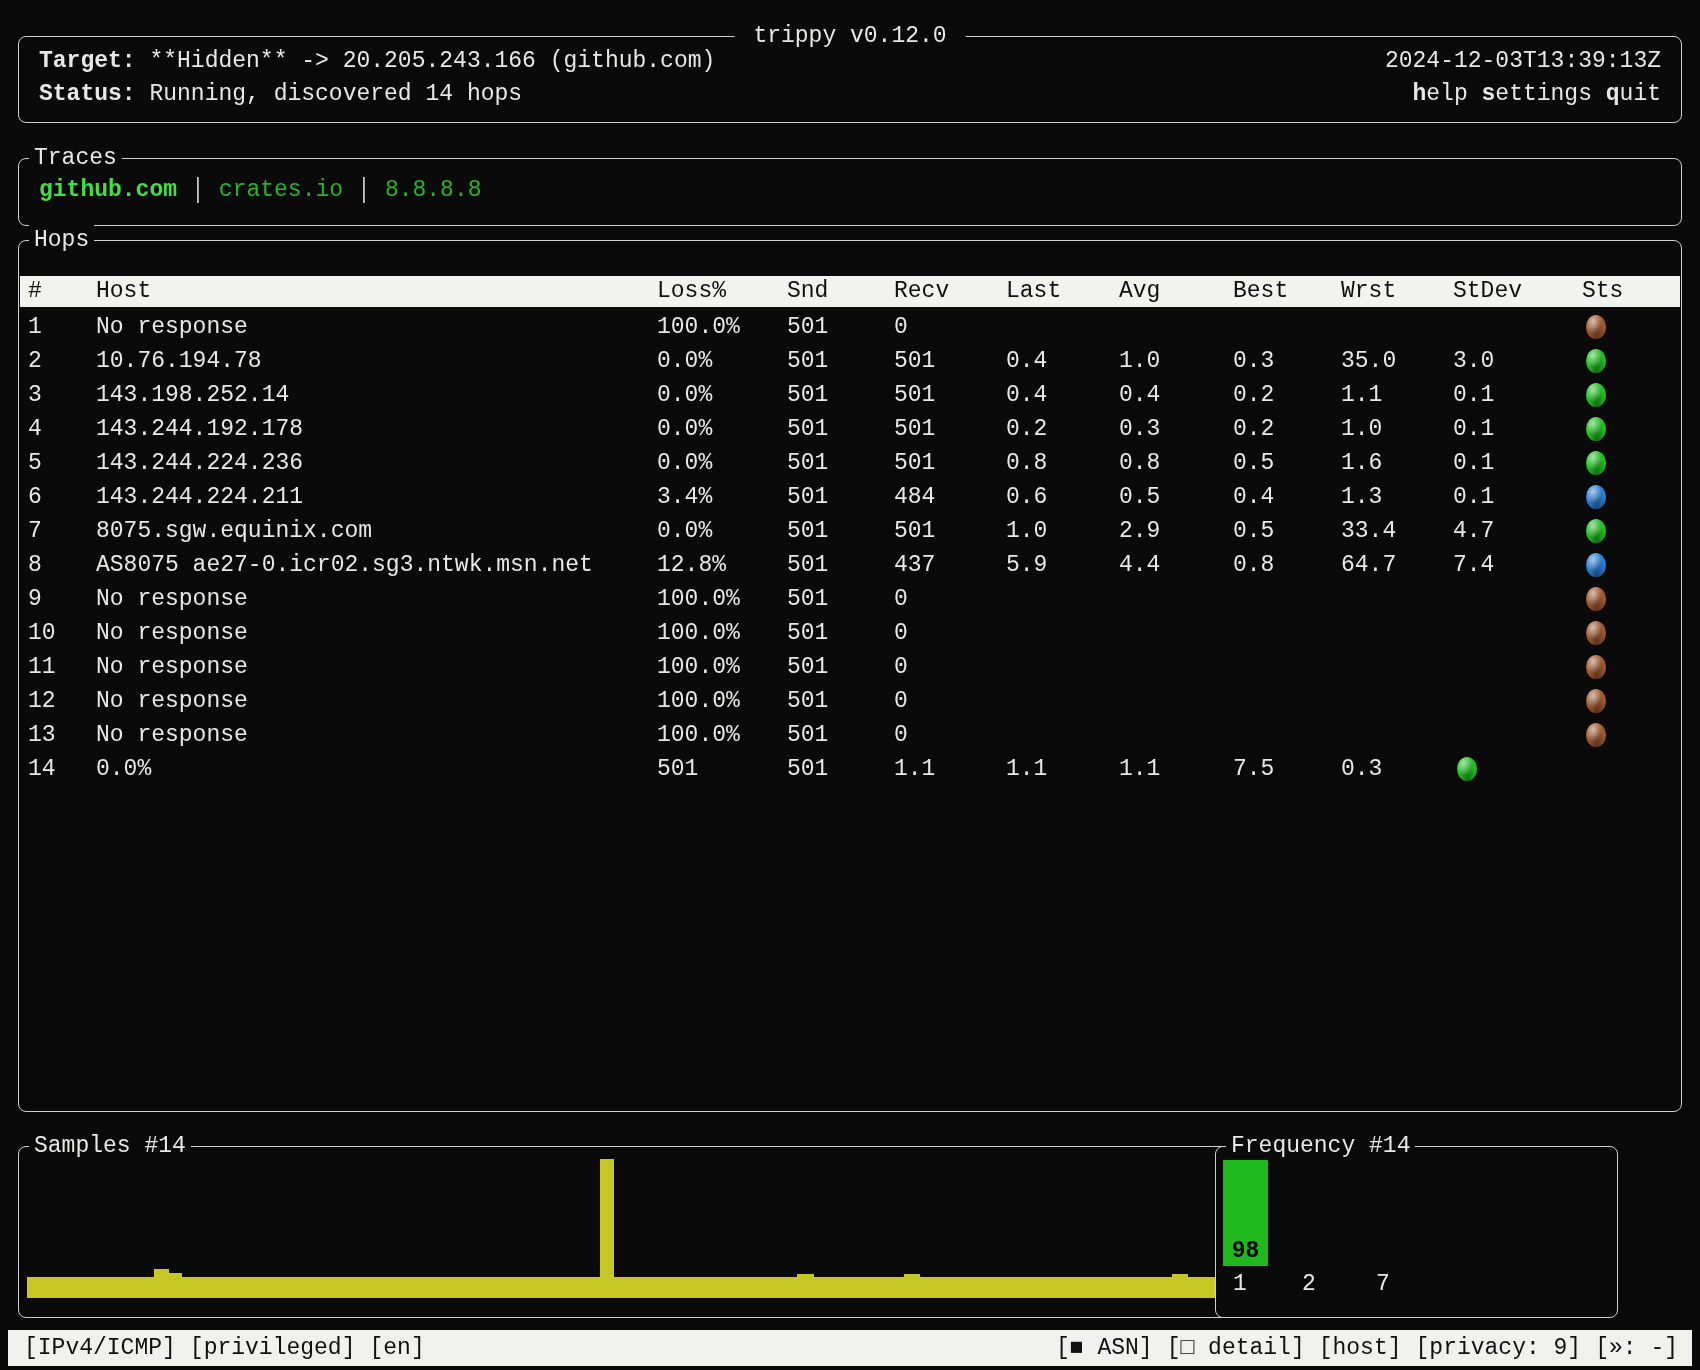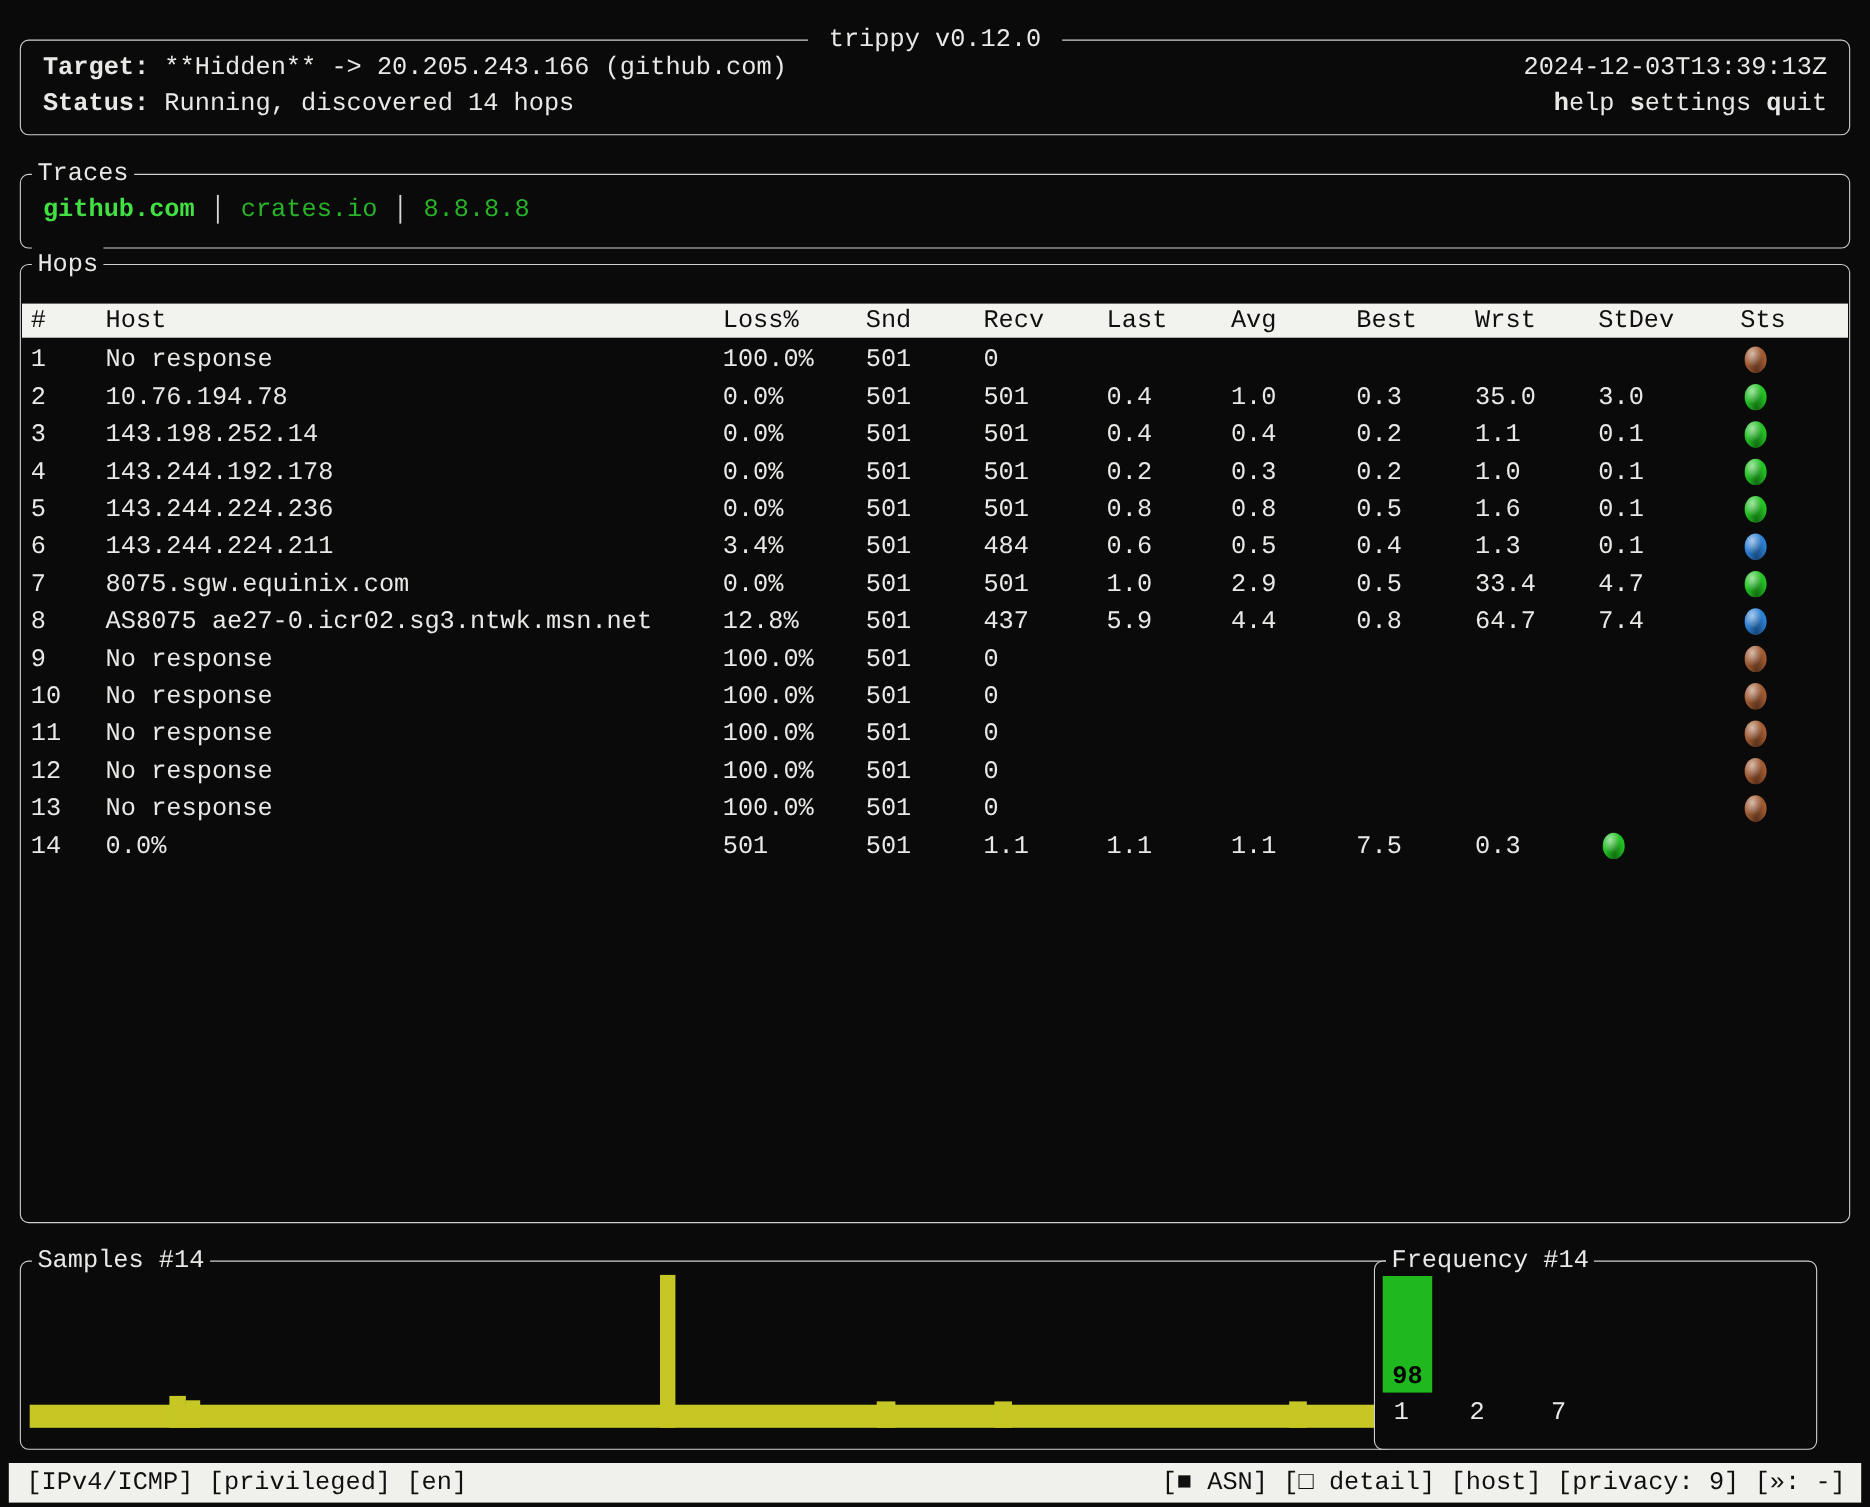--- a/index.html
+++ b/index.html
@@ -269,21 +269,21 @@
         <div class="sbar" style="left: 7px; width: 1232px; height: 21px; background: rgb(198, 199, 37);"></div>
         <div class="sbar" style="left: 134px; width: 15px; height: 29px; background: rgb(198, 199, 37);"></div>
         <div class="sbar" style="left: 149px; width: 13px; height: 25px; background: rgb(198, 199, 37);"></div>
         <div class="sbar" style="left: 580px; width: 14px; height: 139px; background: rgb(198, 199, 37);"></div>
         <div class="sbar" style="left: 777px; width: 17px; height: 24px; background: rgb(198, 199, 37);"></div>
         <div class="sbar" style="left: 884px; width: 16px; height: 24px; background: rgb(198, 199, 37);"></div>
         <div class="sbar" style="left: 1152px; width: 16px; height: 24px; background: rgb(198, 199, 37);"></div>
       </div>
   </div>
 
-  <div class="box" style="left:1249px;top:1146px;width:401px;height:170px;">
+  <div class="box" style="left:1215px;top:1146px;width:401px;height:170px;">
     <span class="box-label">Frequency #14</span>
     <div class="plot" id="frequency-plot">
         <div class="fbar" style="left: 6px; width: 45px; height: 106px; bottom: 50px; background: rgb(31, 185, 31);">
           <div class="fbar-label">98</div>
         </div>
         <span class="fcat" style="left: 16px;">1</span>
         <span class="fcat" style="left: 85px;">2</span>
         <span class="fcat" style="left: 159px;">7</span>
       </div>
   </div>

